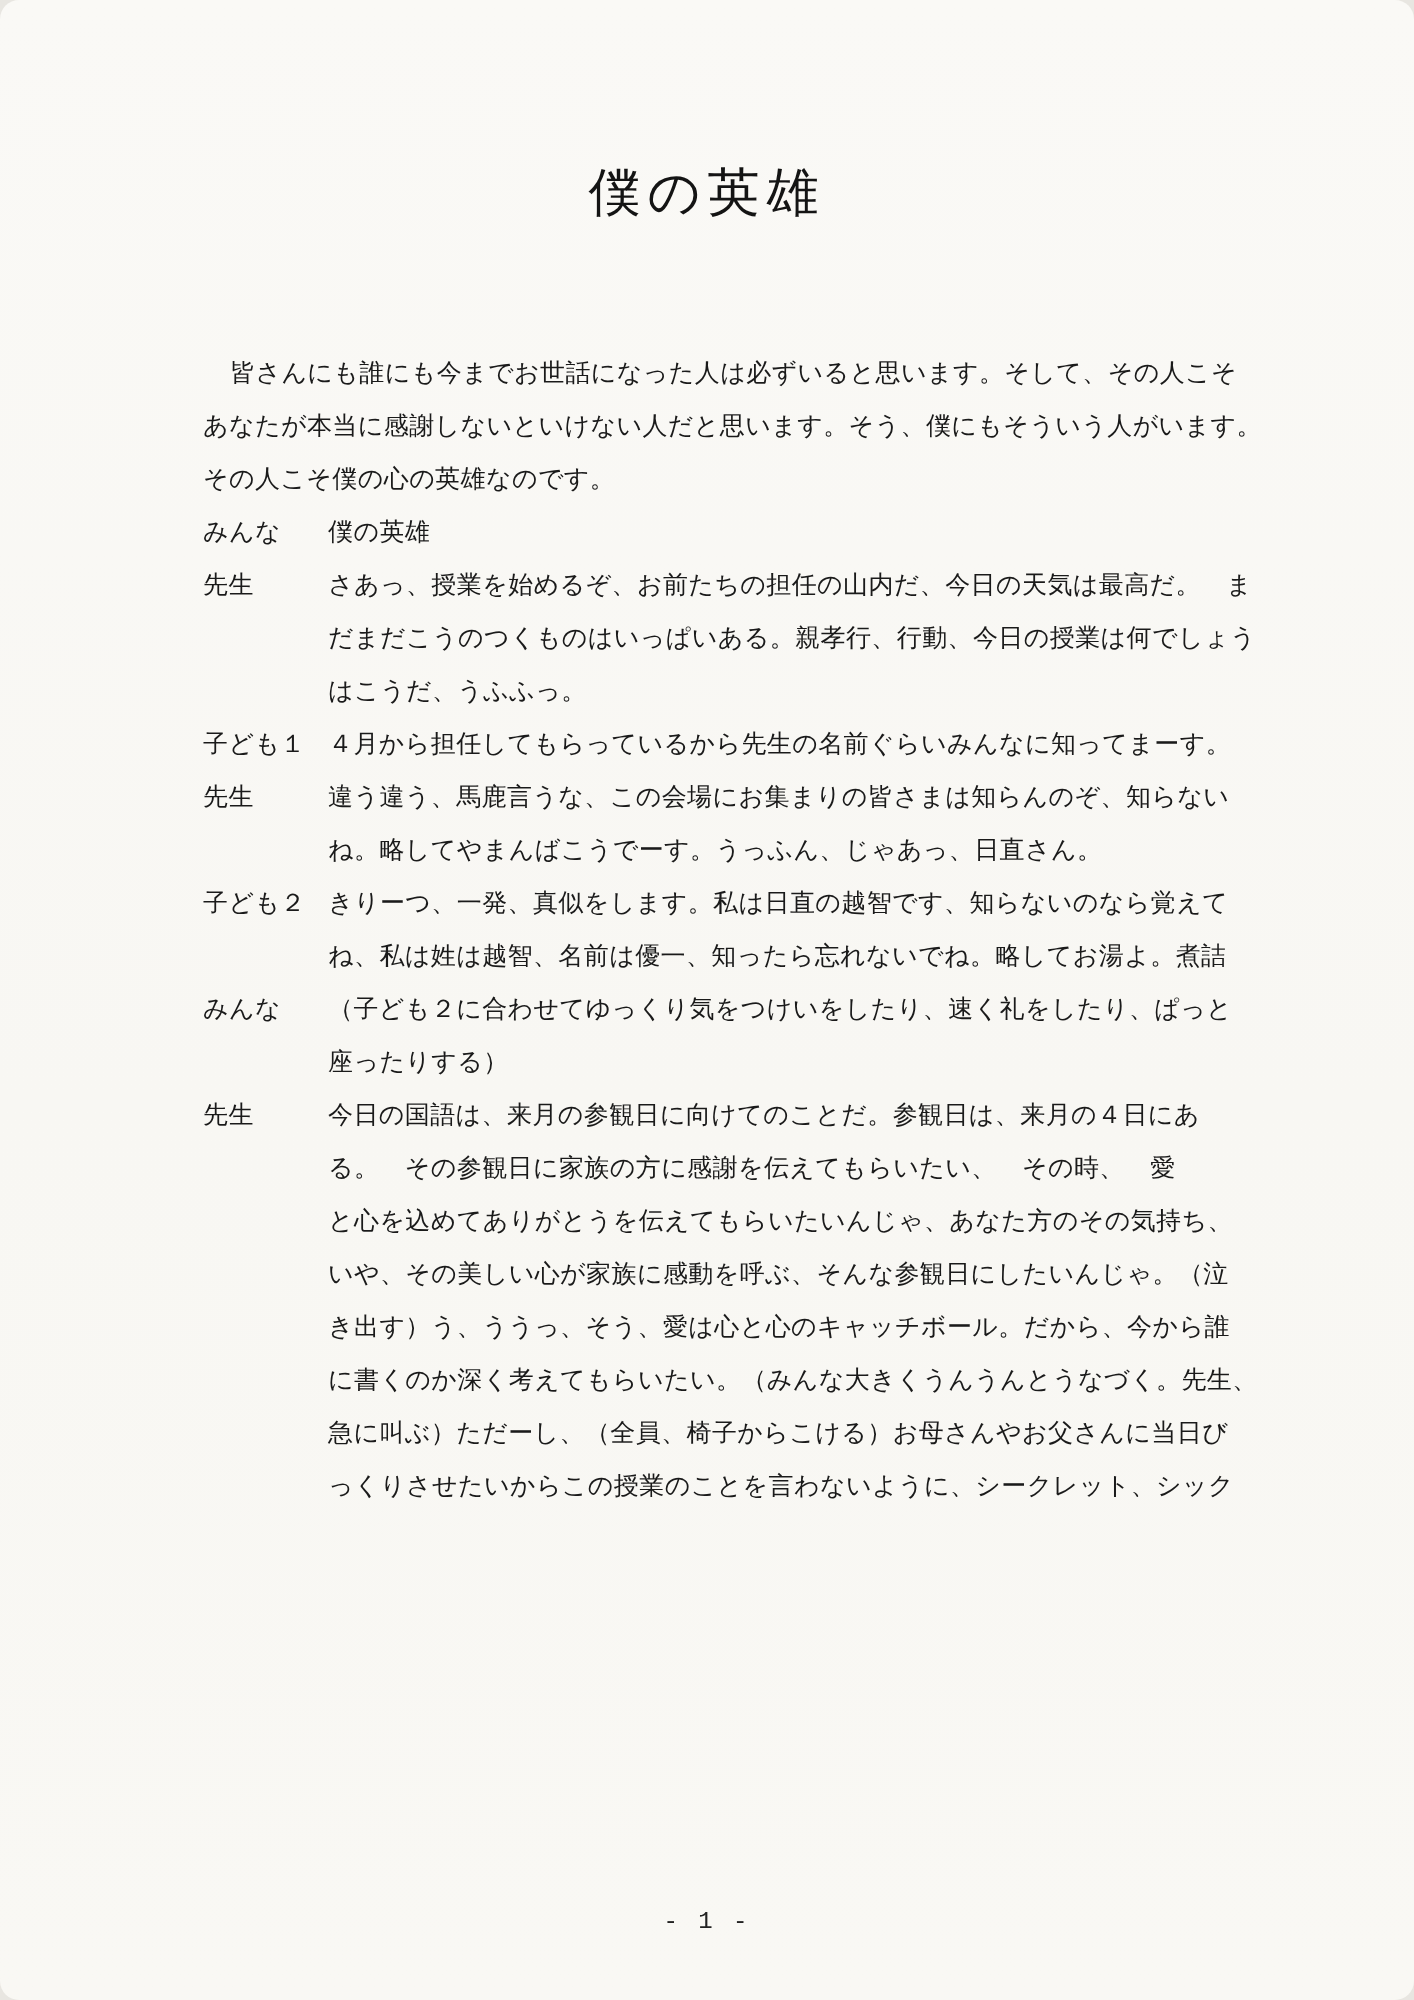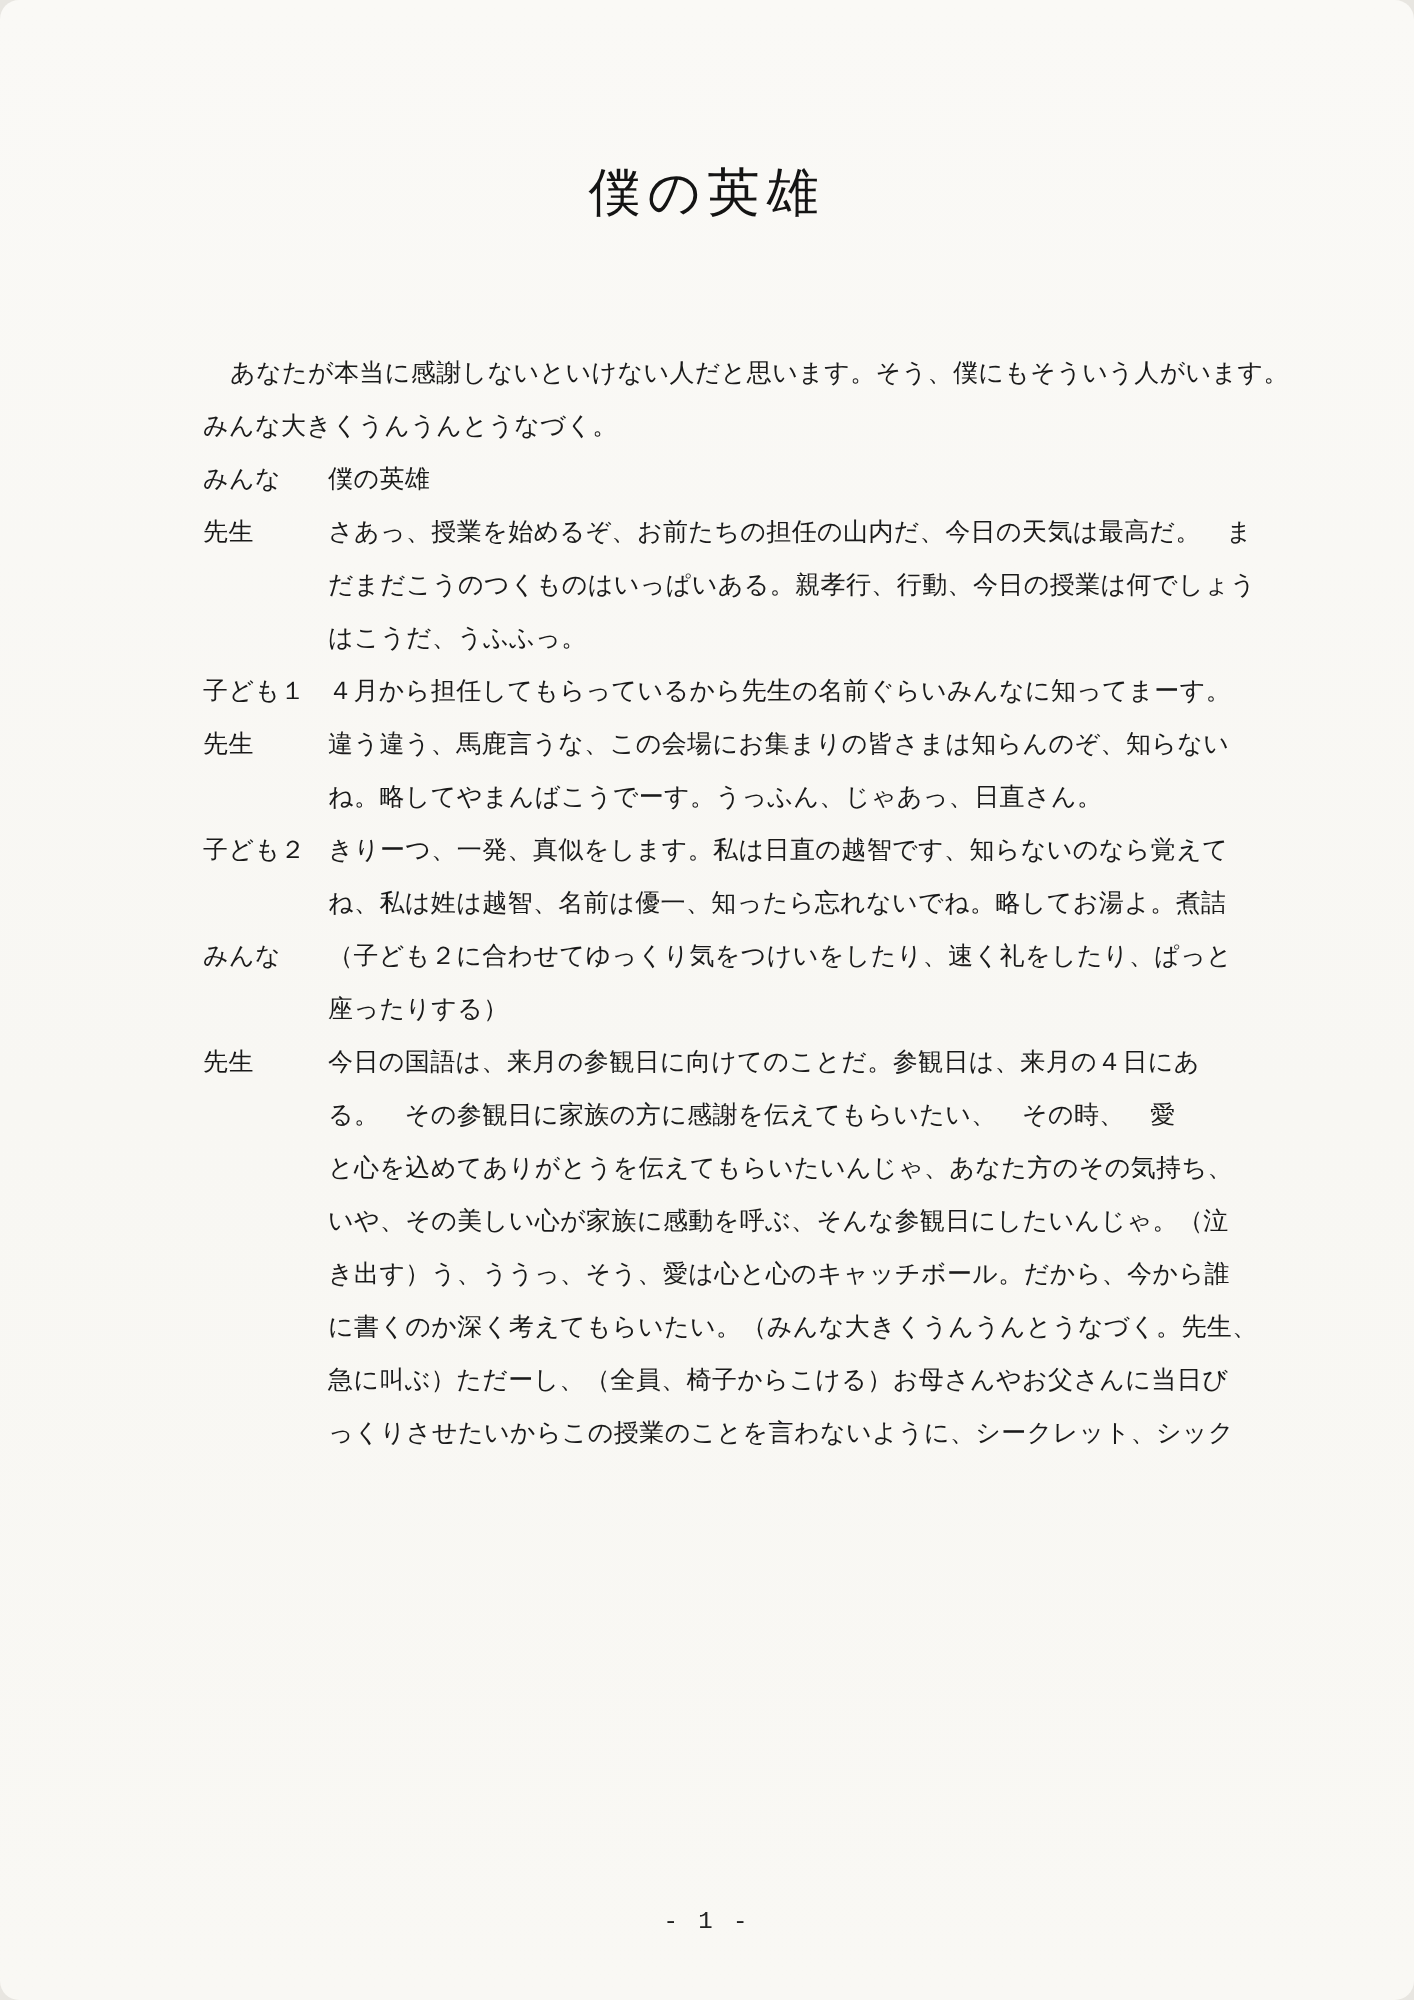--- a/index.html
+++ b/index.html
@@ -75,22 +75,23 @@
 </style>
 </head>
 <body>
 
 <div class="page">
   <div class="doc-title">僕の英雄</div>
 
   <div class="script-body">
       <div class="block paragraph">
         <div class="speech">
+          <div class="line">皆さんにも誰にも今までお世話になった人は必ずいると思います。そして、その人こそ</div>
           <div class="line">あなたが本当に感謝しないといけない人だと思います。そう、僕にもそういう人がいます。</div>
-          <div class="line">みんな大きくうんうんとうなづく。</div>
+          <div class="line">その人こそ僕の心の英雄なのです。</div>
         </div>
       </div>
       <div class="block dialogue">
         <div class="speaker">みんな</div>
         <div class="speech">
           <div class="line">僕の英雄</div>
         </div>
       </div>
       <div class="block dialogue">
         <div class="speaker">先生</div>

